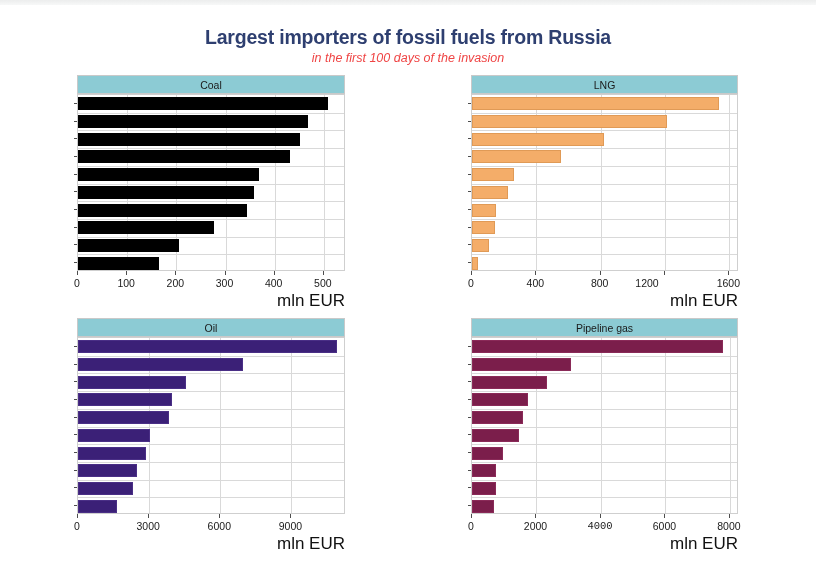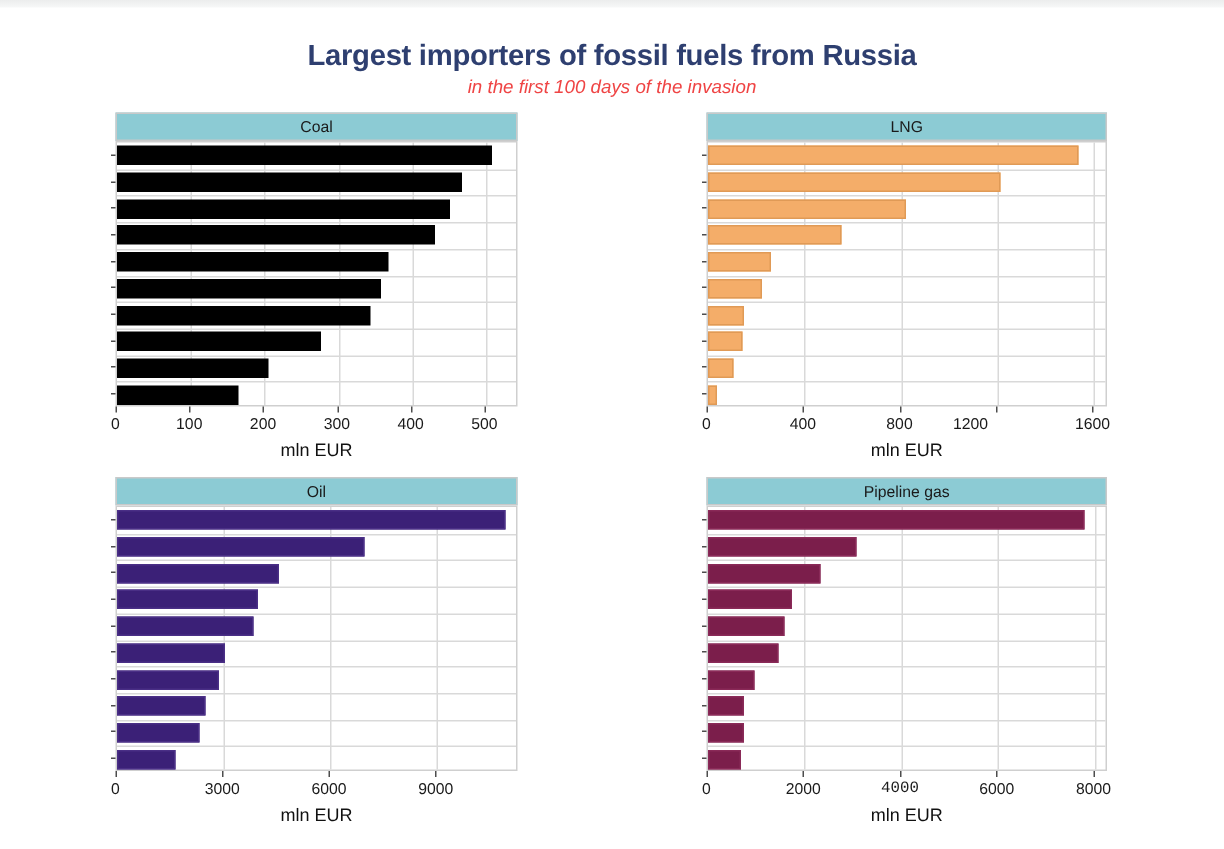--- a/index.html
+++ b/index.html
@@ -42,21 +42,21 @@
   .bar.lng{background:#f4ad69;border:1px solid #e09a56;box-sizing:border-box;}
   .bar.oil{background:#3b2077;border:1px solid #4a2f86;box-sizing:border-box;}
   .bar.gas{background:#7b1e4b;border:1px solid #8a2a58;box-sizing:border-box;}
   .ytick{position:absolute;height:1px;width:3px;background:#4d4d4d;}
   .xtick{position:absolute;width:1px;height:4px;background:#4d4d4d;}
   .xlab{
     position:absolute;font-size:10.5px;color:#1a1a1a;text-align:center;
     white-space:nowrap;line-height:12px;
   }
   .axis-title{
-    position:absolute;font-size:12px;color:#111111;text-align:center;
+    position:absolute;font-size:17px;color:#111111;text-align:right;
     white-space:nowrap;line-height:15px;
   }
 </style>
 </head>
 <body>
 
 <div id="topband"></div>
 
 <div id="titleblock">
   <div id="chart-title">Largest importers of fossil fuels from Russia</div>

